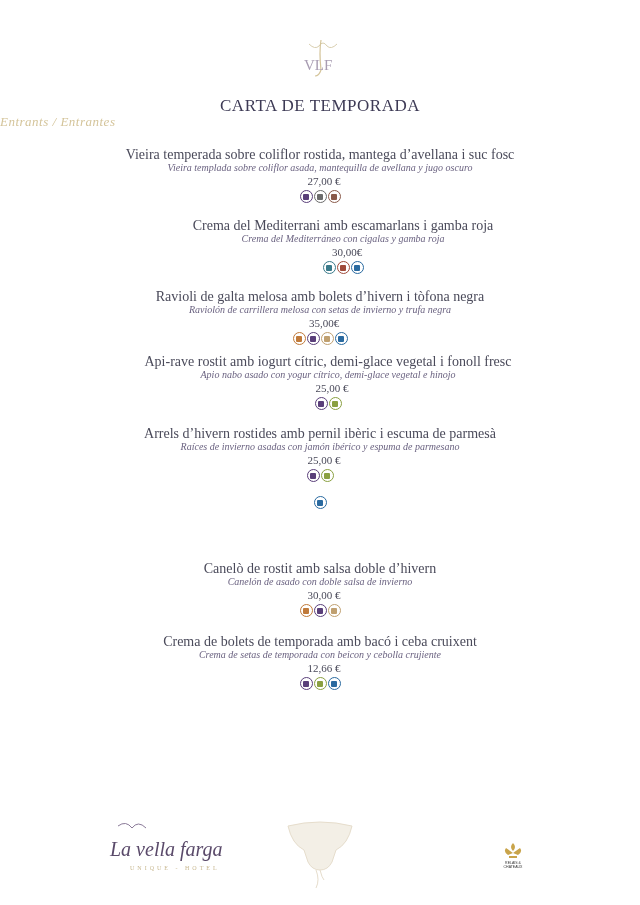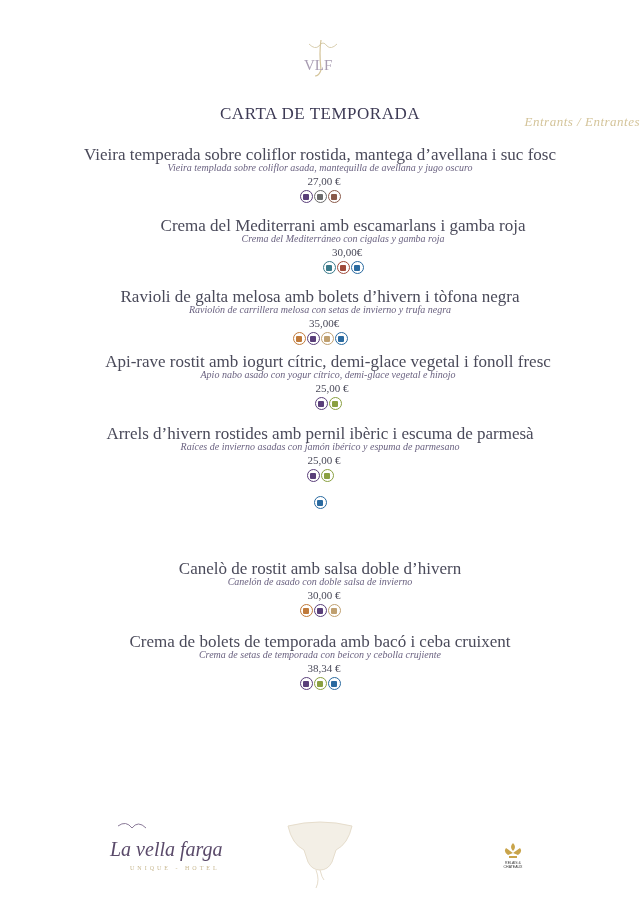--- a/index.html
+++ b/index.html
@@ -1,24 +1,24 @@
 <!DOCTYPE html>
 <html><head>
 <meta charset="utf-8">
 <style>
   html, body { margin: 0; padding: 0; background: #ffffff; }
   body { width: 640px; height: 905px; position: relative; overflow: hidden;
          font-family: "Liberation Serif", "DejaVu Serif", serif; color: #4a4a5a; }
   .logo-top { position: absolute; left: 295px; top: 36px; width: 50px; height: 42px; }
-  .title { position: absolute; top: 104px; left: 0; width: 640px; text-align: center;
+  .title { position: absolute; top: 96px; left: 0; width: 640px; text-align: center;
            font-size: 17px; letter-spacing: 0.5px; color: #3d3a55; }
-  .subtitle { position: absolute; top: 114px; left: 0; width: 640px; text-align: right;
+  .subtitle { position: absolute; top: 114px; left: 0; width: 640px; text-align: left;
               font-size: 13px; font-style: italic; color: #d4c49a; letter-spacing: 0.5px; }
   .dish { position: absolute; left: 0; width: 640px; text-align: center; }
-  .dish .ca { font-size: 17px; color: #4a4a5a; line-height: 14px; }
+  .dish .ca { font-size: 14px; color: #4a4a5a; line-height: 14px; }
   .dish .es { font-size: 10px; font-style: italic; color: #6a6280; line-height: 12px; }
   .dish .price { font-size: 11px; color: #4a4a5a; line-height: 14px; padding-left: 8px; }
   .icons { display: flex; justify-content: center; gap: 1px; margin-top: 2px; }
   .alg { width: 13px; height: 13px; border-radius: 50%; border: 1.3px solid #777;
          display: inline-flex; align-items: center; justify-content: center; box-sizing: border-box; background: #fff; }
   .alg span { display: block; width: 6px; height: 6px; border-radius: 1px; }
   .footer-logo { position: absolute; left: 108px; top: 818px; width: 120px; height: 58px; }
   .footer-center { position: absolute; left: 282px; top: 818px; width: 76px; height: 75px; }
   .footer-rc { position: absolute; left: 498px; top: 840px; width: 30px; height: 30px; }
 </style>
@@ -131,21 +131,21 @@
           <span style="background: rgb(90, 63, 122);"></span>
         </span>
         <span class="alg" style="border-color: rgb(192, 160, 112);">
           <span style="background: rgb(192, 160, 112);"></span>
         </span>
       </div>
     </div>
     <div class="dish" style="top: 635px;">
       <div class="ca">Crema de bolets de temporada amb bacó i ceba cruixent</div>
       <div class="es">Crema de setas de temporada con beicon y cebolla crujiente</div>
-      <div class="price">38,34 €</div>
+      <div class="price">12,66 €</div>
       <div class="icons">
         <span class="alg" style="border-color: rgb(90, 63, 122);">
           <span style="background: rgb(90, 63, 122);"></span>
         </span>
         <span class="alg" style="border-color: rgb(138, 160, 64);">
           <span style="background: rgb(138, 160, 64);"></span>
         </span>
         <span class="alg" style="border-color: rgb(42, 106, 160);">
           <span style="background: rgb(42, 106, 160);"></span>
         </span>

